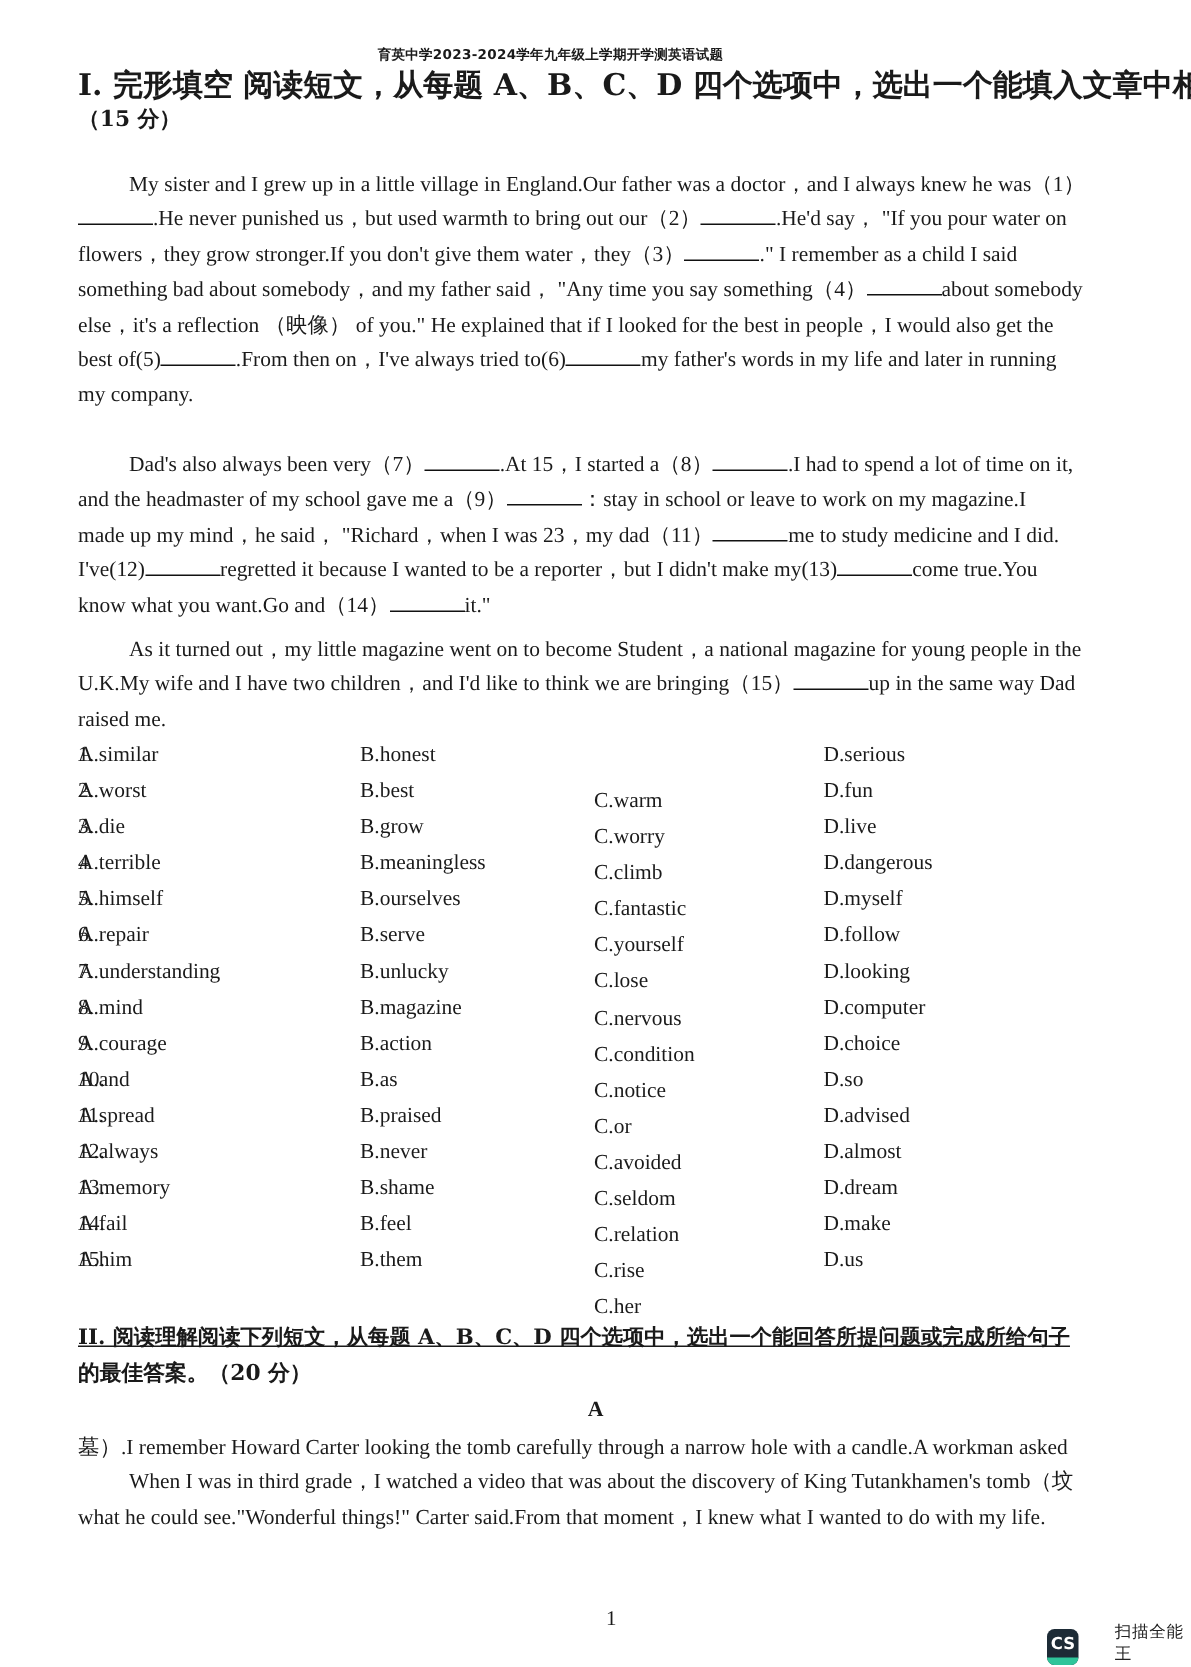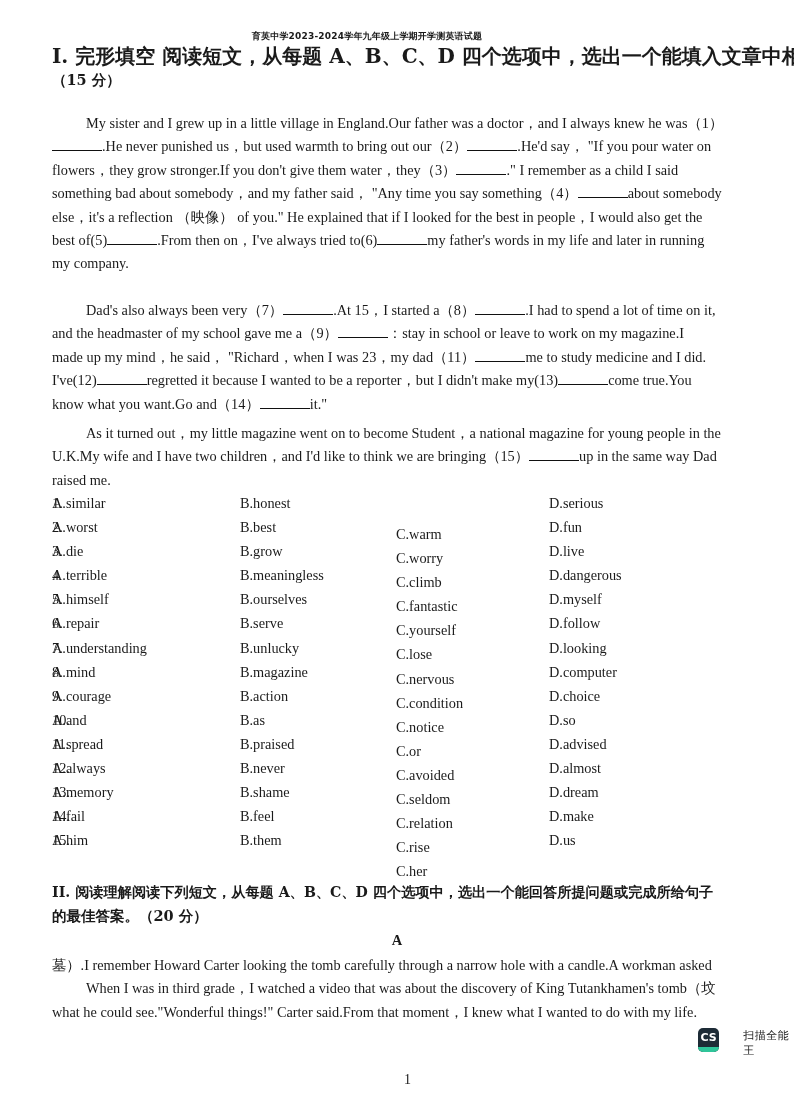--- a/index.html
+++ b/index.html
@@ -36,21 +36,21 @@
     .opt-c { left: 344px; margin-top: 31px; }
     .opt-d { left: 497px; }
     .sub-title {
       position: absolute; top: 932px; left: 0; width: 794px; text-align: center;
       font-weight: bold; font-size: 14.5px;
     }
     .page-number {
       position: absolute; top: 1072px; left: 404px; font-size: 14px;
     }
     .cs-badge {
-      position: absolute; left: 662px; top: 1028px; display: flex; align-items: flex-start; padding-left: 36px;
+      position: absolute; left: 662px; top: 1080px; display: flex; align-items: flex-end; padding-left: 36px;
     }
     .cs-logo {
       width: 24px; height: 24px; border-radius: 5px; background: #1d2b36;
       position: relative; overflow: hidden;
       font-family: "DejaVu Sans", sans-serif; font-weight: bold; font-size: 11px;
       color: #ffffff; text-align: center; line-height: 20px;
     }
     .cs-logo::after {
       content: ""; position: absolute; left: 0; bottom: 0; width: 100%; height: 5px;
       background: #2fc59a;
@@ -226,21 +226,21 @@
         <span>15.</span> 
         <span>A.him</span>
       </span>
     <span class="opt-b">B.them</span>
     <span class="opt-c">C.her</span>
     <span class="opt-d">D.us</span>
   </div>
 </div>
 
 <div class="section-heading" style="top:880px;">
-  <div style="white-space:nowrap; font-size:14.2px;">II. 阅读理解阅读下列短文，从每题 A、B、C、D 四个选项中，选出一个能回答所提问题或完成所给句子</div>
+  <div style="white-space:nowrap; font-size:14.2px;text-decoration:underline;">II. 阅读理解阅读下列短文，从每题 A、B、C、D 四个选项中，选出一个能回答所提问题或完成所给句子</div>
   <div>的最佳答案。（20 分）</div>
 </div>
 
 <div class="sub-title">A</div>
 
 <div class="para" style="top:954px;">
   <span class="line">墓）.I remember Howard Carter looking the tomb carefully through a narrow hole with a candle.A workman asked</span>
   <span class="line indent">When I was in third grade，I watched a video that was about the discovery of King Tutankhamen's tomb（坟</span>
   <span class="line">what he could see."Wonderful things!" Carter said.From that moment，I knew what I wanted to do with my life.</span>
 </div>

